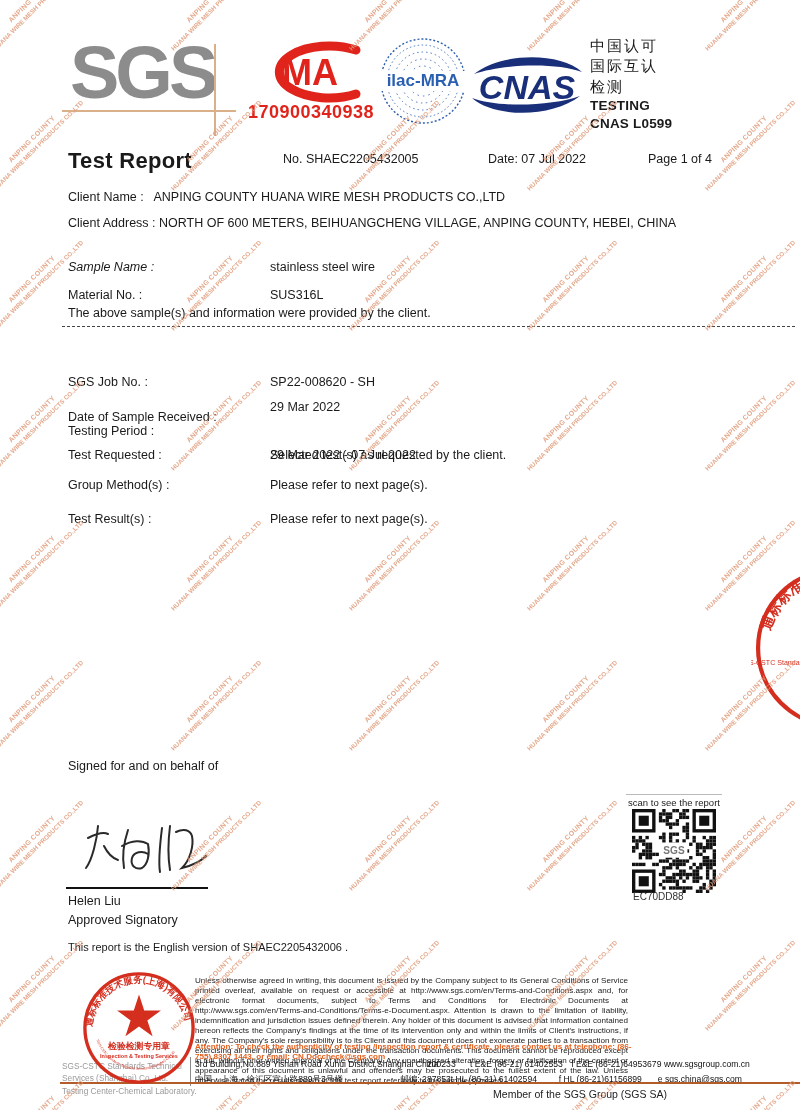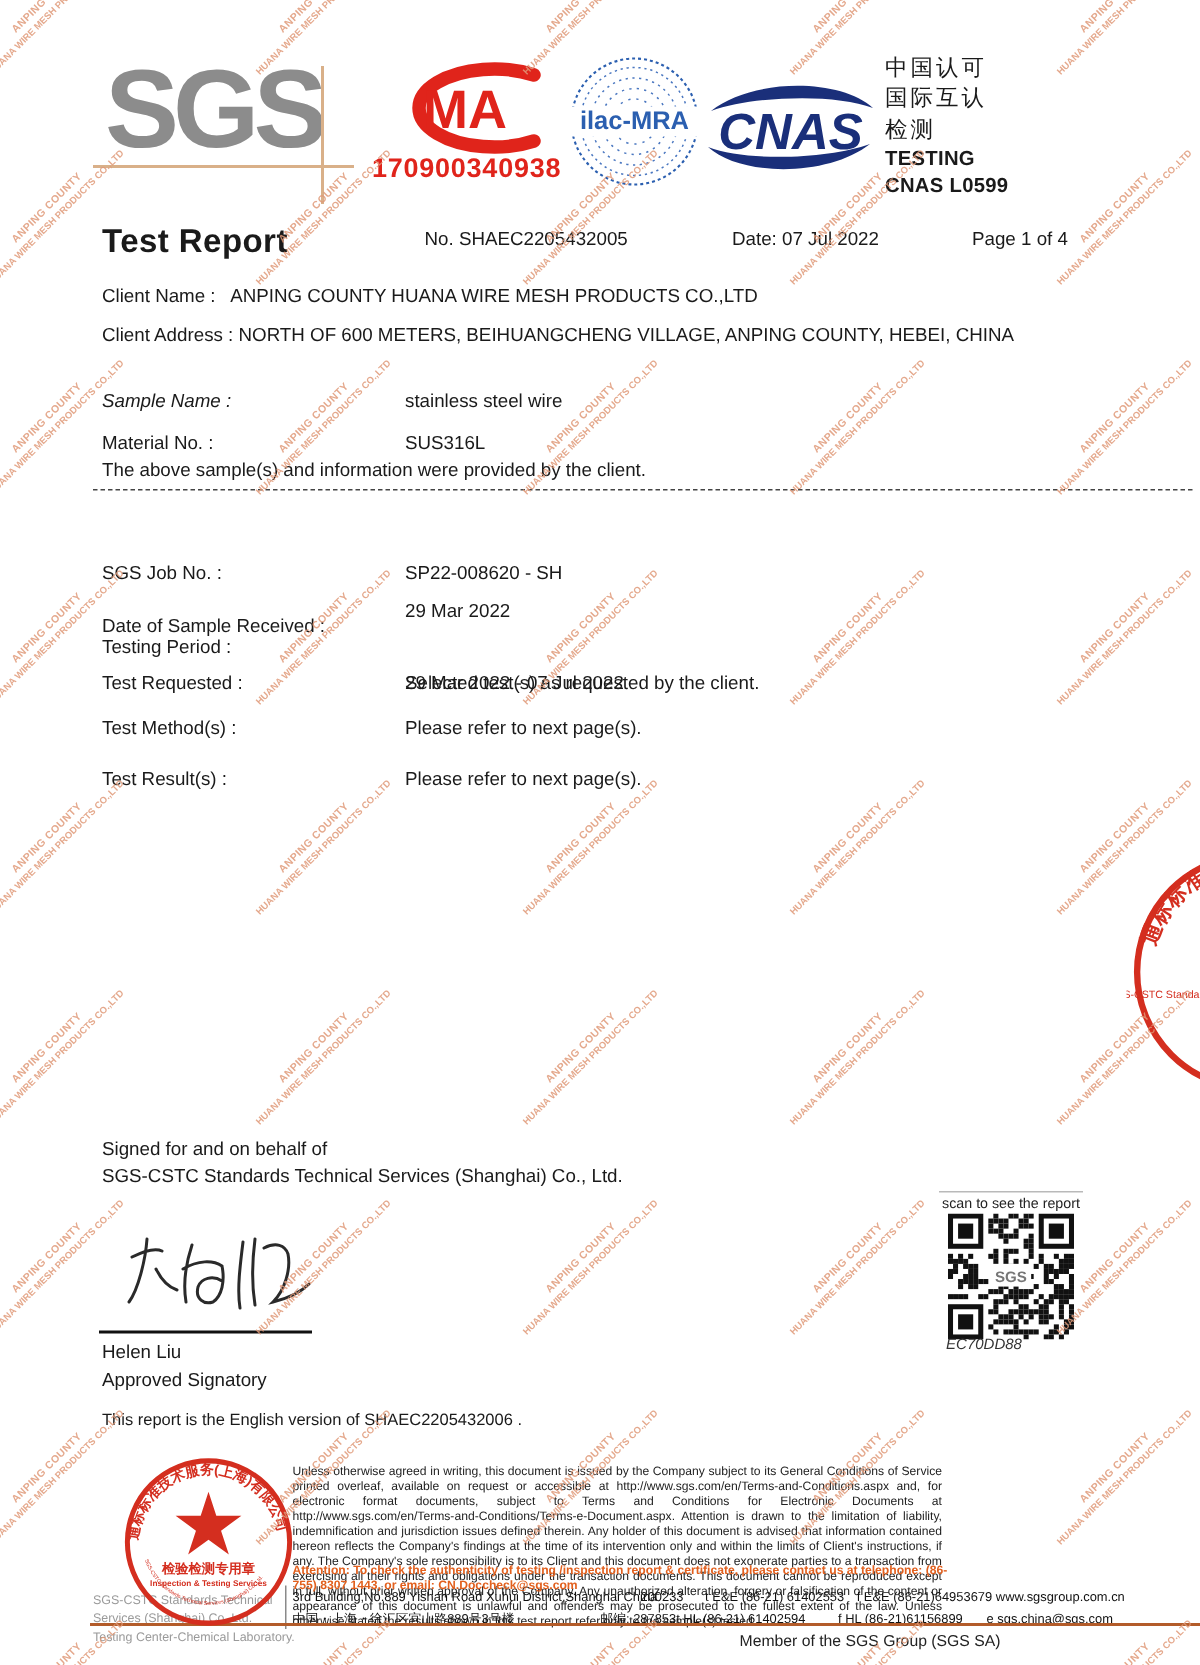--- a/index.html
+++ b/index.html
@@ -49,21 +49,21 @@
   .stamp-right{left:751px;top:563px;width:170px;height:170px;z-index:3;}
 
   
   .sig-svg{left:78px;top:816px;width:140px;height:72px;}
   .sig-line{left:66px;top:887px;width:142px;height:2px;background:#111;}
 
   
   .qr-caption{left:626px;top:794px;width:96px;font-size:9.5px;color:#222;
               border-top:1px solid #b9b9b9;padding-top:2px;text-align:center;}
   .qr-svg{left:632px;top:809px;width:84px;height:84px;}
-  .qr-code{left:608px;top:891px;width:96px;text-align:center;font-size:10px;color:#333;font-style:italic;}
+  .qr-code{left:633px;top:891px;width:96px;text-align:left;font-size:10px;color:#333;}
 
   .version-note{left:68px;top:941px;font-size:11px;}
 
   
   .stamp-left{left:80px;top:969px;width:118px;height:118px;z-index:4;}
   .foot-company{left:62px;top:1060px;width:140px;font-size:8.3px;color:#9a9a9a;line-height:1.5;}
   .disclaimer{left:195px;top:976px;width:433px;font-size:8.1px;line-height:1.24;
               text-align:justify;color:#222;}
   .attention{left:195px;top:1042px;width:445px;font-size:8.1px;line-height:1.25;
              color:#e2601e;font-weight:bold;}
@@ -161,21 +161,21 @@
     </div>
     <div>
       <span class="row-label" style="top:424px;">Testing Period :</span>
       <span class="row-value" style="top:448px;">29 Mar 2022 - 07 Jul 2022</span>
     </div>
     <div>
       <span class="row-label" style="top:448px;">Test Requested :</span>
       <span class="row-value" style="top:448px;">Selected test(s) as requested by the client.</span>
     </div>
     <div>
-      <span class="row-label" style="top:478px;">Test Method(s) :</span>
+      <span class="row-label" style="top:478px;">Group Method(s) :</span>
       <span class="row-value" style="top:478px;">Please refer to next page(s).</span>
     </div>
     <div>
       <span class="row-label" style="top:512px;">Test Result(s) :</span>
       <span class="row-value" style="top:512px;">Please refer to next page(s).</span>
     </div>
 
     <div class="abs stamp-right">
       <svg width="170" height="170" viewBox="0 0 120 120">
         <circle cx="60" cy="60" r="55" fill="none" stroke="#d42e1f" stroke-width="3"></circle>
@@ -184,21 +184,20 @@
           </defs>
         <text font-size="10" fill="#d42e1f" font-weight="bold">
           <textPath href="#arcR" startOffset="8%">通标标准技术服务(上海)有限公司</textPath>
         </text>
         <text x="60" y="72" text-anchor="middle" font-size="5" fill="#d42e1f">SGS-CSTC Standards Technical Services (Shanghai) Co.,Ltd.</text>
       </svg>
     </div>
 
     <div class="abs line12" style="left:68px;top:758px;line-height:1.4;">
       <div>Signed for and on behalf of</div>
-      <div>SGS-CSTC Standards Technical Services (Shanghai) Co., Ltd.</div>
     </div>
 
     <svg class="abs sig-svg" viewBox="0 0 140 72">
       <g fill="none" stroke="#2a2a2a" stroke-width="2" stroke-linecap="round">
         <path d="M10,22 C18,18 26,16 30,18 M20,10 C19,24 14,44 8,52 M26,30 C30,38 34,42 40,44"></path>
         <path d="M50,14 C46,26 44,40 46,52 M44,30 C54,24 64,24 70,28 C72,38 70,48 64,52 C58,54 52,50 54,42 C56,36 64,34 70,38"></path>
         <path d="M84,12 C82,28 80,44 82,56 M92,10 C90,26 90,42 92,54 M98,16 C106,12 112,14 114,20 C116,30 112,44 104,52 C112,50 122,46 128,40"></path>
       </g>
     </svg>
     <div class="abs sig-line"></div>

